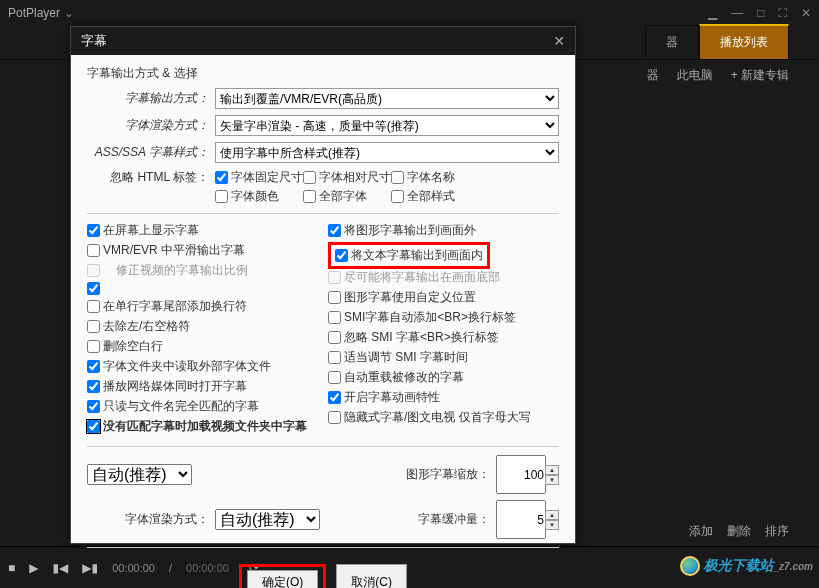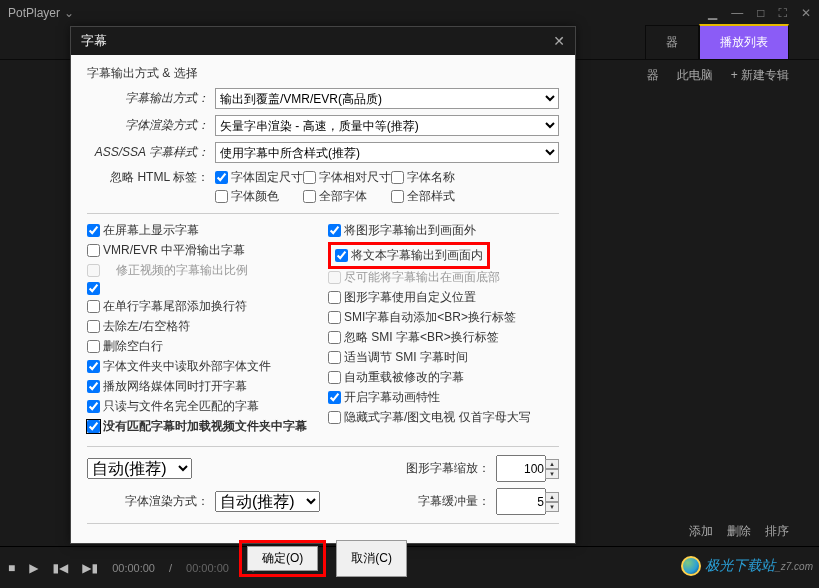--- a/index.html
+++ b/index.html
@@ -3,21 +3,21 @@
 <meta charset="utf-8">
 <style>
 * { margin: 0; padding: 0; box-sizing: border-box; font-family: "Microsoft YaHei", sans-serif; }
 body { background: #1a1a1a; width: 819px; height: 588px; overflow: hidden; position: relative; }
 .titlebar { height: 26px; background: #1a1a1a; color: #ccc; display: flex; align-items: center; padding: 0 8px; font-size: 12px; }
 .titlebar .name { color: #aaa; }
 .titlebar .controls { margin-left: auto; display: flex; gap: 14px; color: #888; }
 .titlebar .controls span { cursor: pointer; }
 .tabs { height: 34px; background: #1a1a1a; border-bottom: 1px solid #0a0a0a; display: flex; align-items: flex-end; justify-content: flex-end; padding-right: 30px; gap: 0; }
 .tab { padding: 8px 20px; color: #aaa; font-size: 12px; border: 1px solid #0a0a0a; border-bottom: none; background: #1a1a1a; }
-.tab.active { background: #8b5cf6; border-top: 2px solid #e6b800; color: #fff; }
+.tab.active { background: #a16207; border-top: 2px solid #e6b800; color: #fff; }
 .subtabs { height: 30px; background: #1a1a1a; display: flex; align-items: center; justify-content: flex-end; padding-right: 30px; gap: 18px; font-size: 12px; color: #aaa; }
 .dialog { position: absolute; left: 70px; top: 26px; width: 506px; height: 518px; background: #fafafa; border: 1px solid #444; box-shadow: 0 0 10px rgba(0,0,0,0.5); z-index: 10; }
 .dlg-title { height: 28px; background: #1a1a1a; color: #eee; display: flex; align-items: center; padding: 0 10px; font-size: 13px; }
 .dlg-title .close { margin-left: auto; color: #aaa; cursor: pointer; font-size: 14px; }
 .dlg-body { padding: 10px 16px 8px 16px; font-size: 12px; color: #333; }
 .section-title { font-size: 12px; margin-bottom: 6px; }
 .row { display: flex; align-items: center; margin-bottom: 6px; }
 .row .lbl { width: 128px; text-align: right; padding-right: 6px; font-style: italic; }
 .row select { flex: 1; height: 21px; font-size: 12px; border: 1px solid #999; background: #fff; }
 .cbrow { display: flex; align-items: center; margin-bottom: 2px; }
@@ -28,29 +28,29 @@
 .two-col { display: flex; gap: 10px; }
 .col { flex: 1; }
 .col label { display: flex; align-items: center; gap: 3px; margin-bottom: 3px; }
 input[type=checkbox] { width: 13px; height: 13px; }
 .hl-red { border: 3px solid #f00; padding: 2px 4px; display: inline-block; }
 .hl-red label { margin-bottom: 0 !important; }
 .num-row { display: flex; align-items: center; margin-bottom: 6px; }
 .num-row .lbl { width: 128px; text-align: right; padding-right: 6px; }
 .num-row select { width: 105px; height: 21px; font-size: 16px; }
 .num-row .lbl2 { flex: 1; text-align: right; padding-right: 6px; }
-.num-row input { width: 50px; height: 27px; font-size: 12px; text-align: right; }
+.num-row input { width: 50px; height: 39px; font-size: 12px; text-align: right; }
 .spin { display: inline-flex; flex-direction: column; margin-left: -1px; }
 .spin span { width: 14px; height: 10px; border: 1px solid #999; font-size: 7px; line-height: 8px; text-align: center; background: #eee; cursor: pointer; }
 .dlg-foot { display: flex; justify-content: center; gap: 10px; padding: 8px 0 10px 0; }
 .dlg-foot button { padding: 3px 14px; font-size: 12px; background: #f0f0f0; border: 1px solid #999; cursor: pointer; }
 .ok-wrap { border: 3px solid #f00; padding: 3px 5px; display: inline-block; }
 .playbar { position: absolute; bottom: 0; left: 0; right: 0; height: 42px; background: #1a1a1a; border-top: 1px solid #000; display: flex; align-items: center; padding: 0 8px; gap: 14px; color: #888; font-size: 11px; }
 .playbar .pbtn { color: #bbb; cursor: pointer; font-size: 12px; }
-.watermark { position: absolute; right: 6px; bottom: 12px; color: #2a9fd6; font-size: 14px; font-weight: normal; font-style: italic; }
+.watermark { position: absolute; right: 6px; bottom: 12px; color: #2a9fd6; font-size: 14px; font-weight: bold; font-style: italic; }
 .watermark .logo { display:inline-block; width:20px; height:20px; border-radius:50%; background: radial-gradient(circle at 30% 30%, #7fc97f, #2a9fd6 60%, #0a3a6a); vertical-align: middle; margin-right:4px; border:2px solid #ffd24d; }
 .bottom-actions { position: absolute; right: 30px; bottom: 48px; color: #aaa; font-size: 12px; display: flex; gap: 14px; }
 .chkbox-blue { accent-color: #0078d7; }
 </style>
 </head>
 <body>
 
 <div class="titlebar">
   <span class="name">PotPlayer</span>
   <span style="margin-left:4px;color:#888;">⌄</span>

